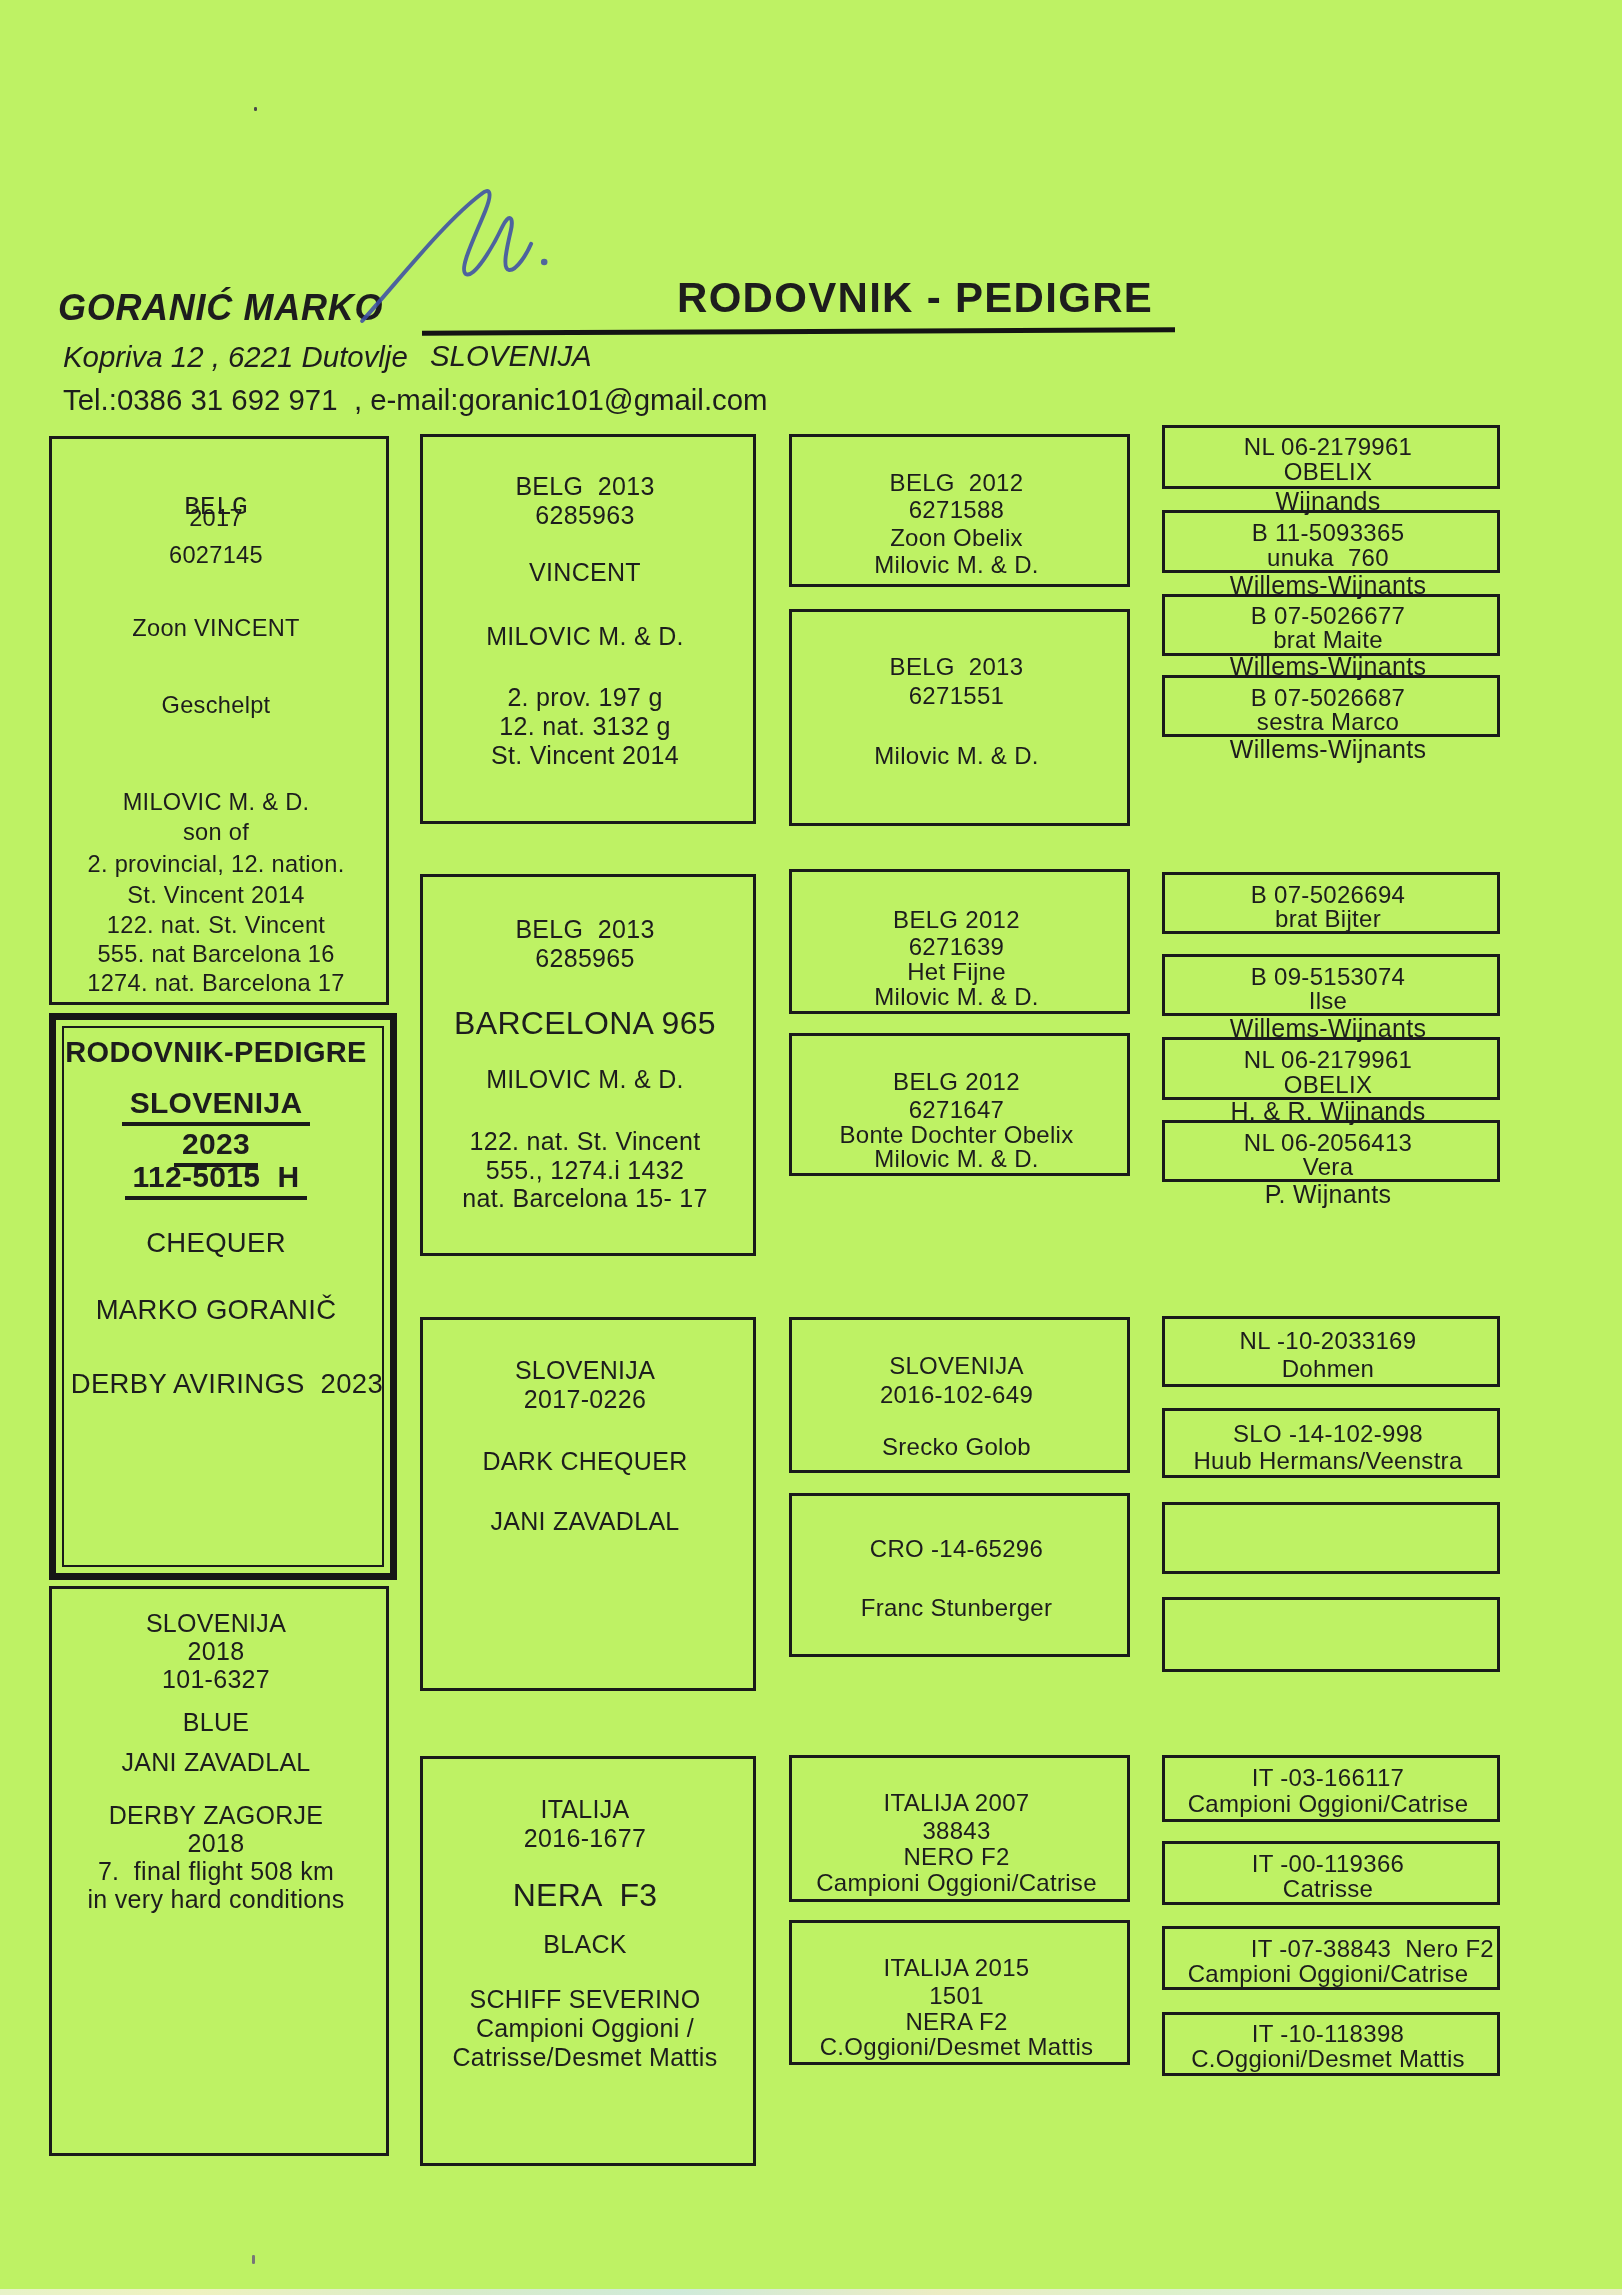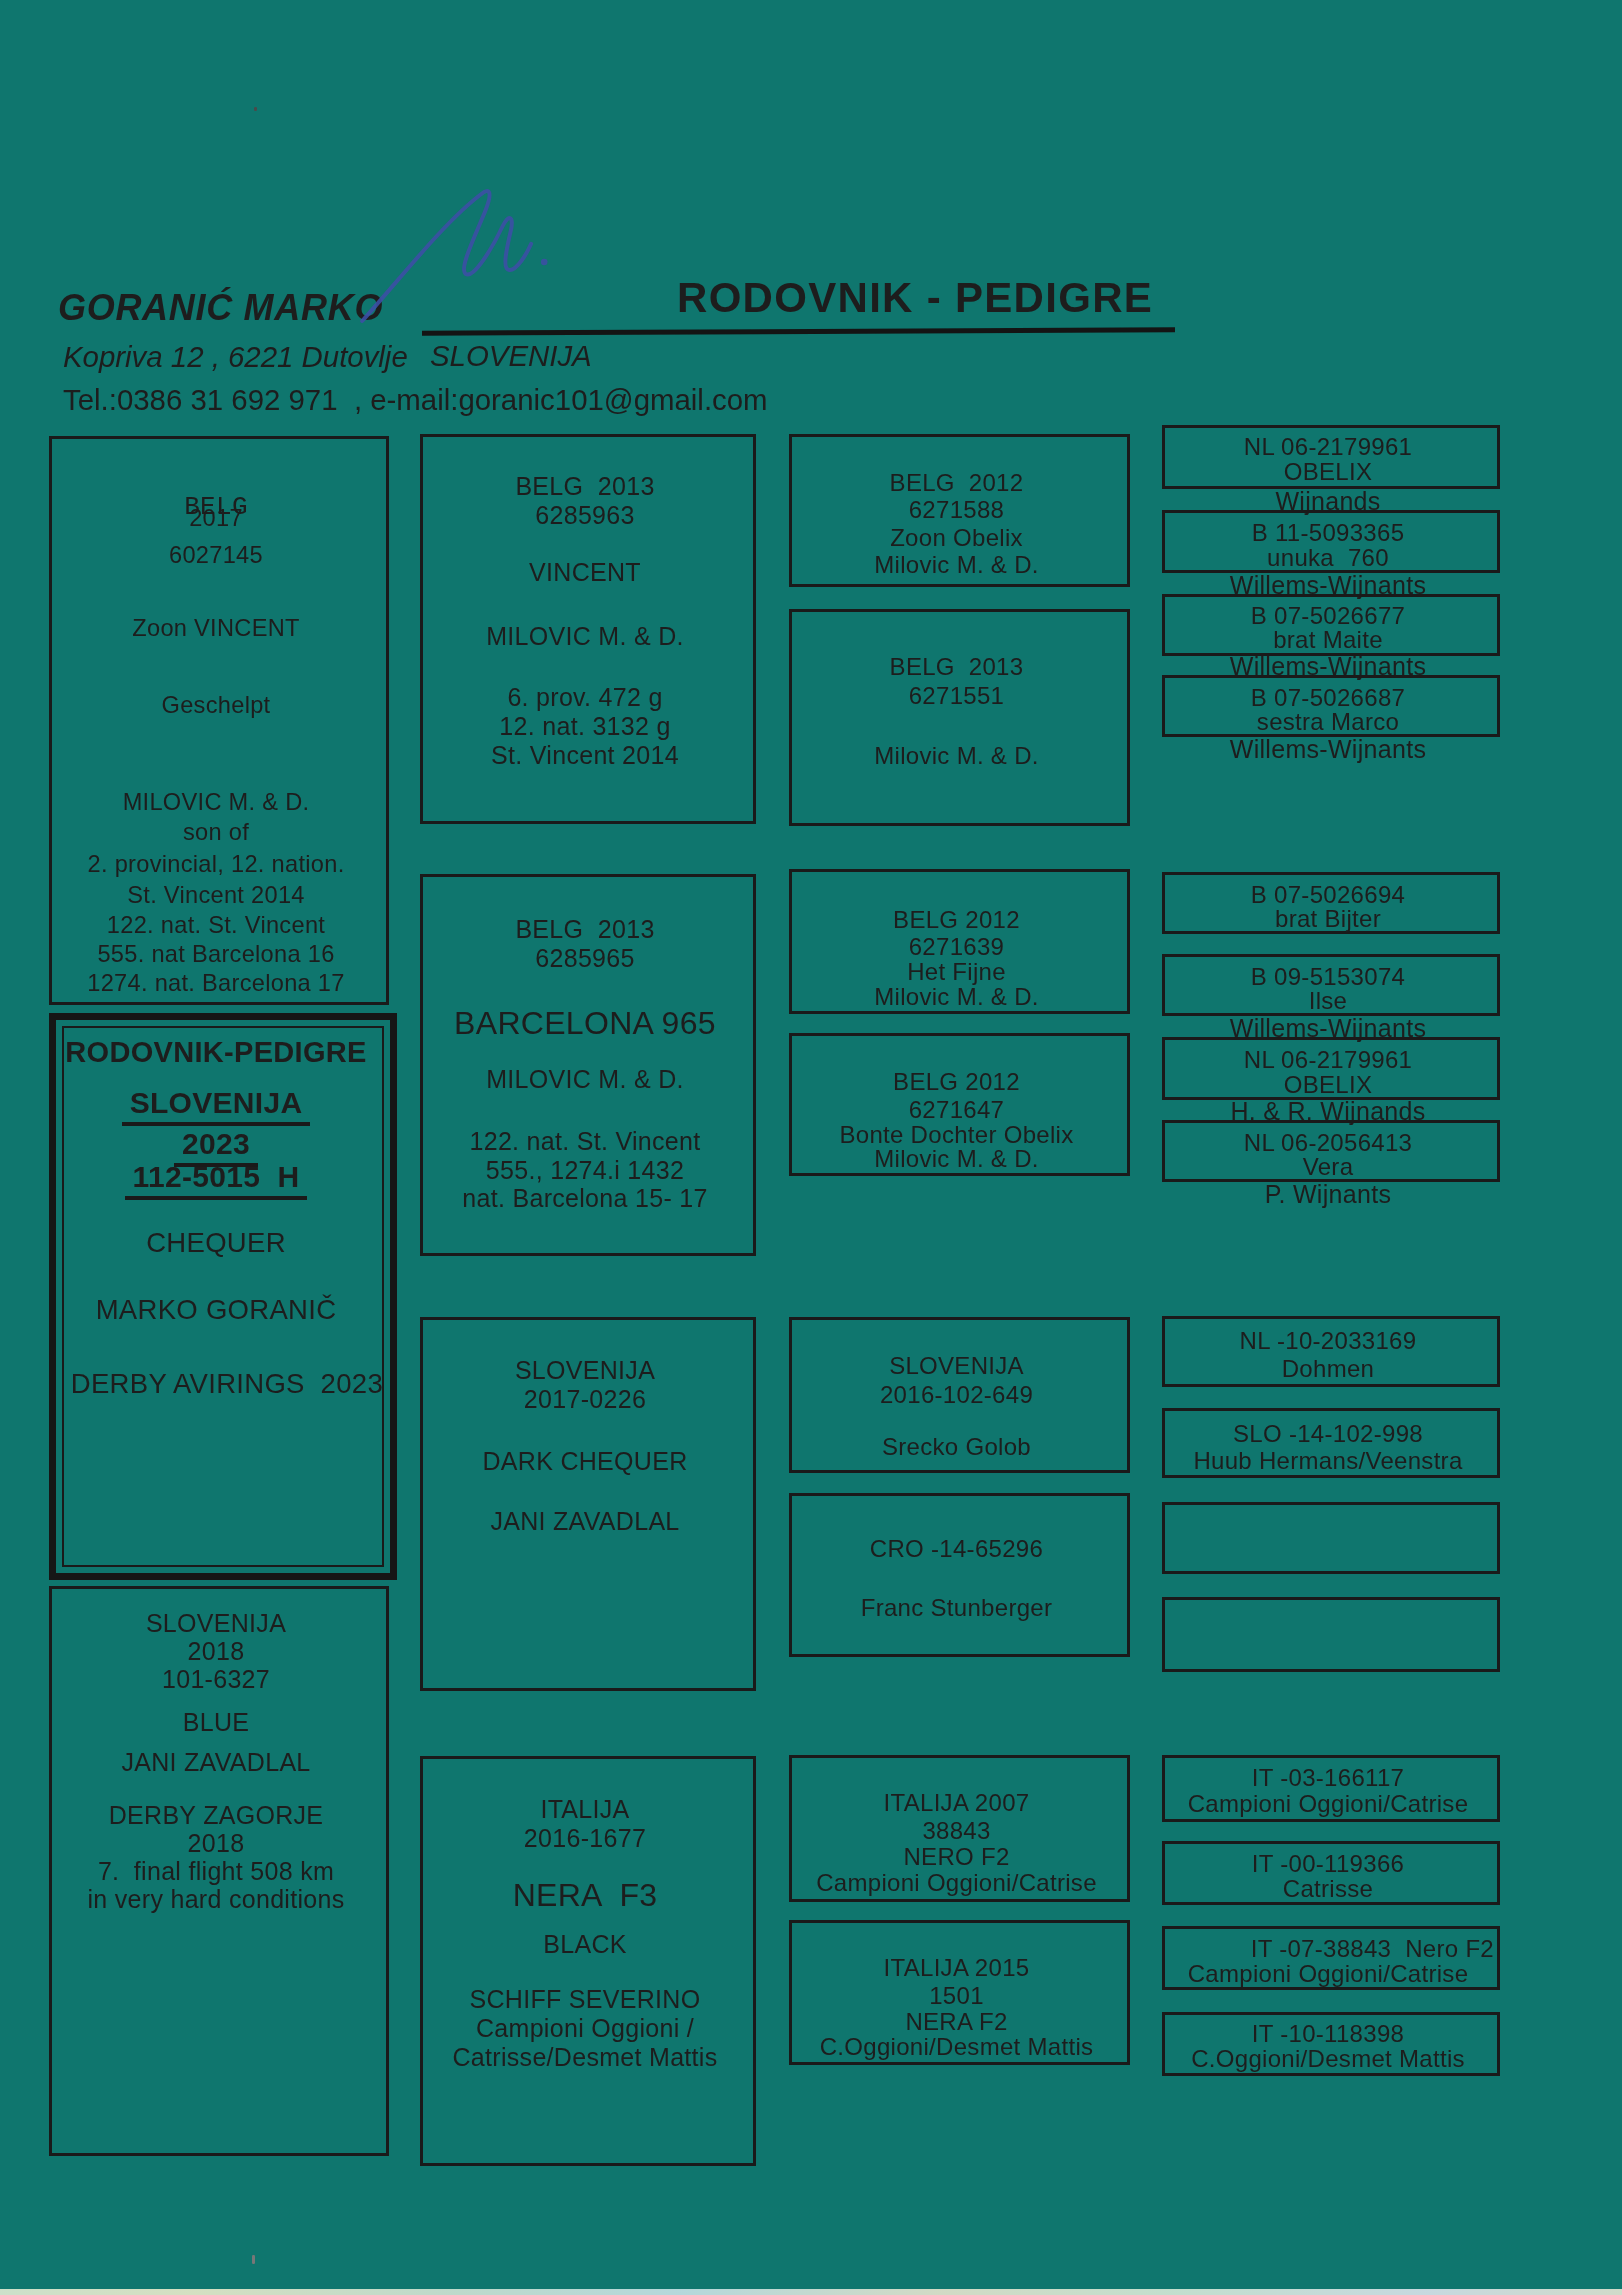--- a/index.html
+++ b/index.html
@@ -1,18 +1,18 @@
 <!DOCTYPE html>
 <html style="font-size:10.5px"><head>
 <meta charset="utf-8">
 <style>
   html,body{margin:0;padding:0;background:#ffffff;}
   #page{
     position:relative;width:1623px;height:2295px;overflow:hidden;
-    background:#0f766e;color:#1d1d1d;
+    background:#bef264;color:#1d1d1d;
     font-family:"Liberation Sans","DejaVu Sans",sans-serif;
   }
   .box{position:absolute;border:3.3px solid #1a1a1a;background:transparent;}
   .box.double{border:7.2px solid #161616;}
   .box.double::before{content:"";position:absolute;inset:5.9px;border:2.6px solid #1a1a1a;}
   .box.none{border:none;}
   .tline{position:absolute;text-align:center;white-space:pre;line-height:1.12;letter-spacing:0.3px;}
   .tline.b{font-weight:bold;}
   .u{border-bottom:4.6px solid #1a1a1a;padding:0 7.9px 3.3px;}
   .owner{position:absolute;left:58px;top:287px;font-size:36px;font-weight:bold;font-style:italic;letter-spacing:0.7px;white-space:pre;}
@@ -75,21 +75,21 @@
     <div class="tline" style="left: 49px; top: 1748px; width: 334px; font-size: 25px;">JANI ZAVADLAL</div>
     <div class="tline" style="left: 49px; top: 1801px; width: 334px; font-size: 25px;">DERBY ZAGORJE</div>
     <div class="tline" style="left: 49px; top: 1829px; width: 334px; font-size: 25px;">2018</div>
     <div class="tline" style="left: 49px; top: 1857px; width: 334px; font-size: 25px;">7.  final flight 508 km</div>
     <div class="tline" style="left: 49px; top: 1885px; width: 334px; font-size: 25px;">in very hard conditions</div>
     <div class="box single" style="left: 420px; top: 434px; width: 330px; height: 384px;"></div>
     <div class="tline" style="left: 420px; top: 472px; width: 330px; font-size: 25px;">BELG  2013</div>
     <div class="tline" style="left: 420px; top: 501px; width: 330px; font-size: 25px;">6285963</div>
     <div class="tline" style="left: 420px; top: 558px; width: 330px; font-size: 25px;">VINCENT</div>
     <div class="tline" style="left: 420px; top: 622px; width: 330px; font-size: 25px;">MILOVIC M. &amp; D.</div>
-    <div class="tline" style="left: 420px; top: 683px; width: 330px; font-size: 25px;">6. prov. 472 g</div>
+    <div class="tline" style="left: 420px; top: 683px; width: 330px; font-size: 25px;">2. prov. 197 g</div>
     <div class="tline" style="left: 420px; top: 712px; width: 330px; font-size: 25px;">12. nat. 3132 g</div>
     <div class="tline" style="left: 420px; top: 741px; width: 330px; font-size: 25px;">St. Vincent 2014</div>
     <div class="box single" style="left: 420px; top: 874px; width: 330px; height: 376px;"></div>
     <div class="tline" style="left: 420px; top: 915px; width: 330px; font-size: 25px;">BELG  2013</div>
     <div class="tline" style="left: 420px; top: 944px; width: 330px; font-size: 25px;">6285965</div>
     <div class="tline" style="left: 420px; top: 1006px; width: 330px; font-size: 32px;">BARCELONA 965</div>
     <div class="tline" style="left: 420px; top: 1065px; width: 330px; font-size: 25px;">MILOVIC M. &amp; D.</div>
     <div class="tline" style="left: 420px; top: 1127px; width: 330px; font-size: 25px;">122. nat. St. Vincent</div>
     <div class="tline" style="left: 420px; top: 1156px; width: 330px; font-size: 25px;">555., 1274.i 1432</div>
     <div class="tline" style="left: 420px; top: 1184px; width: 330px; font-size: 25px;">nat. Barcelona 15- 17</div>

